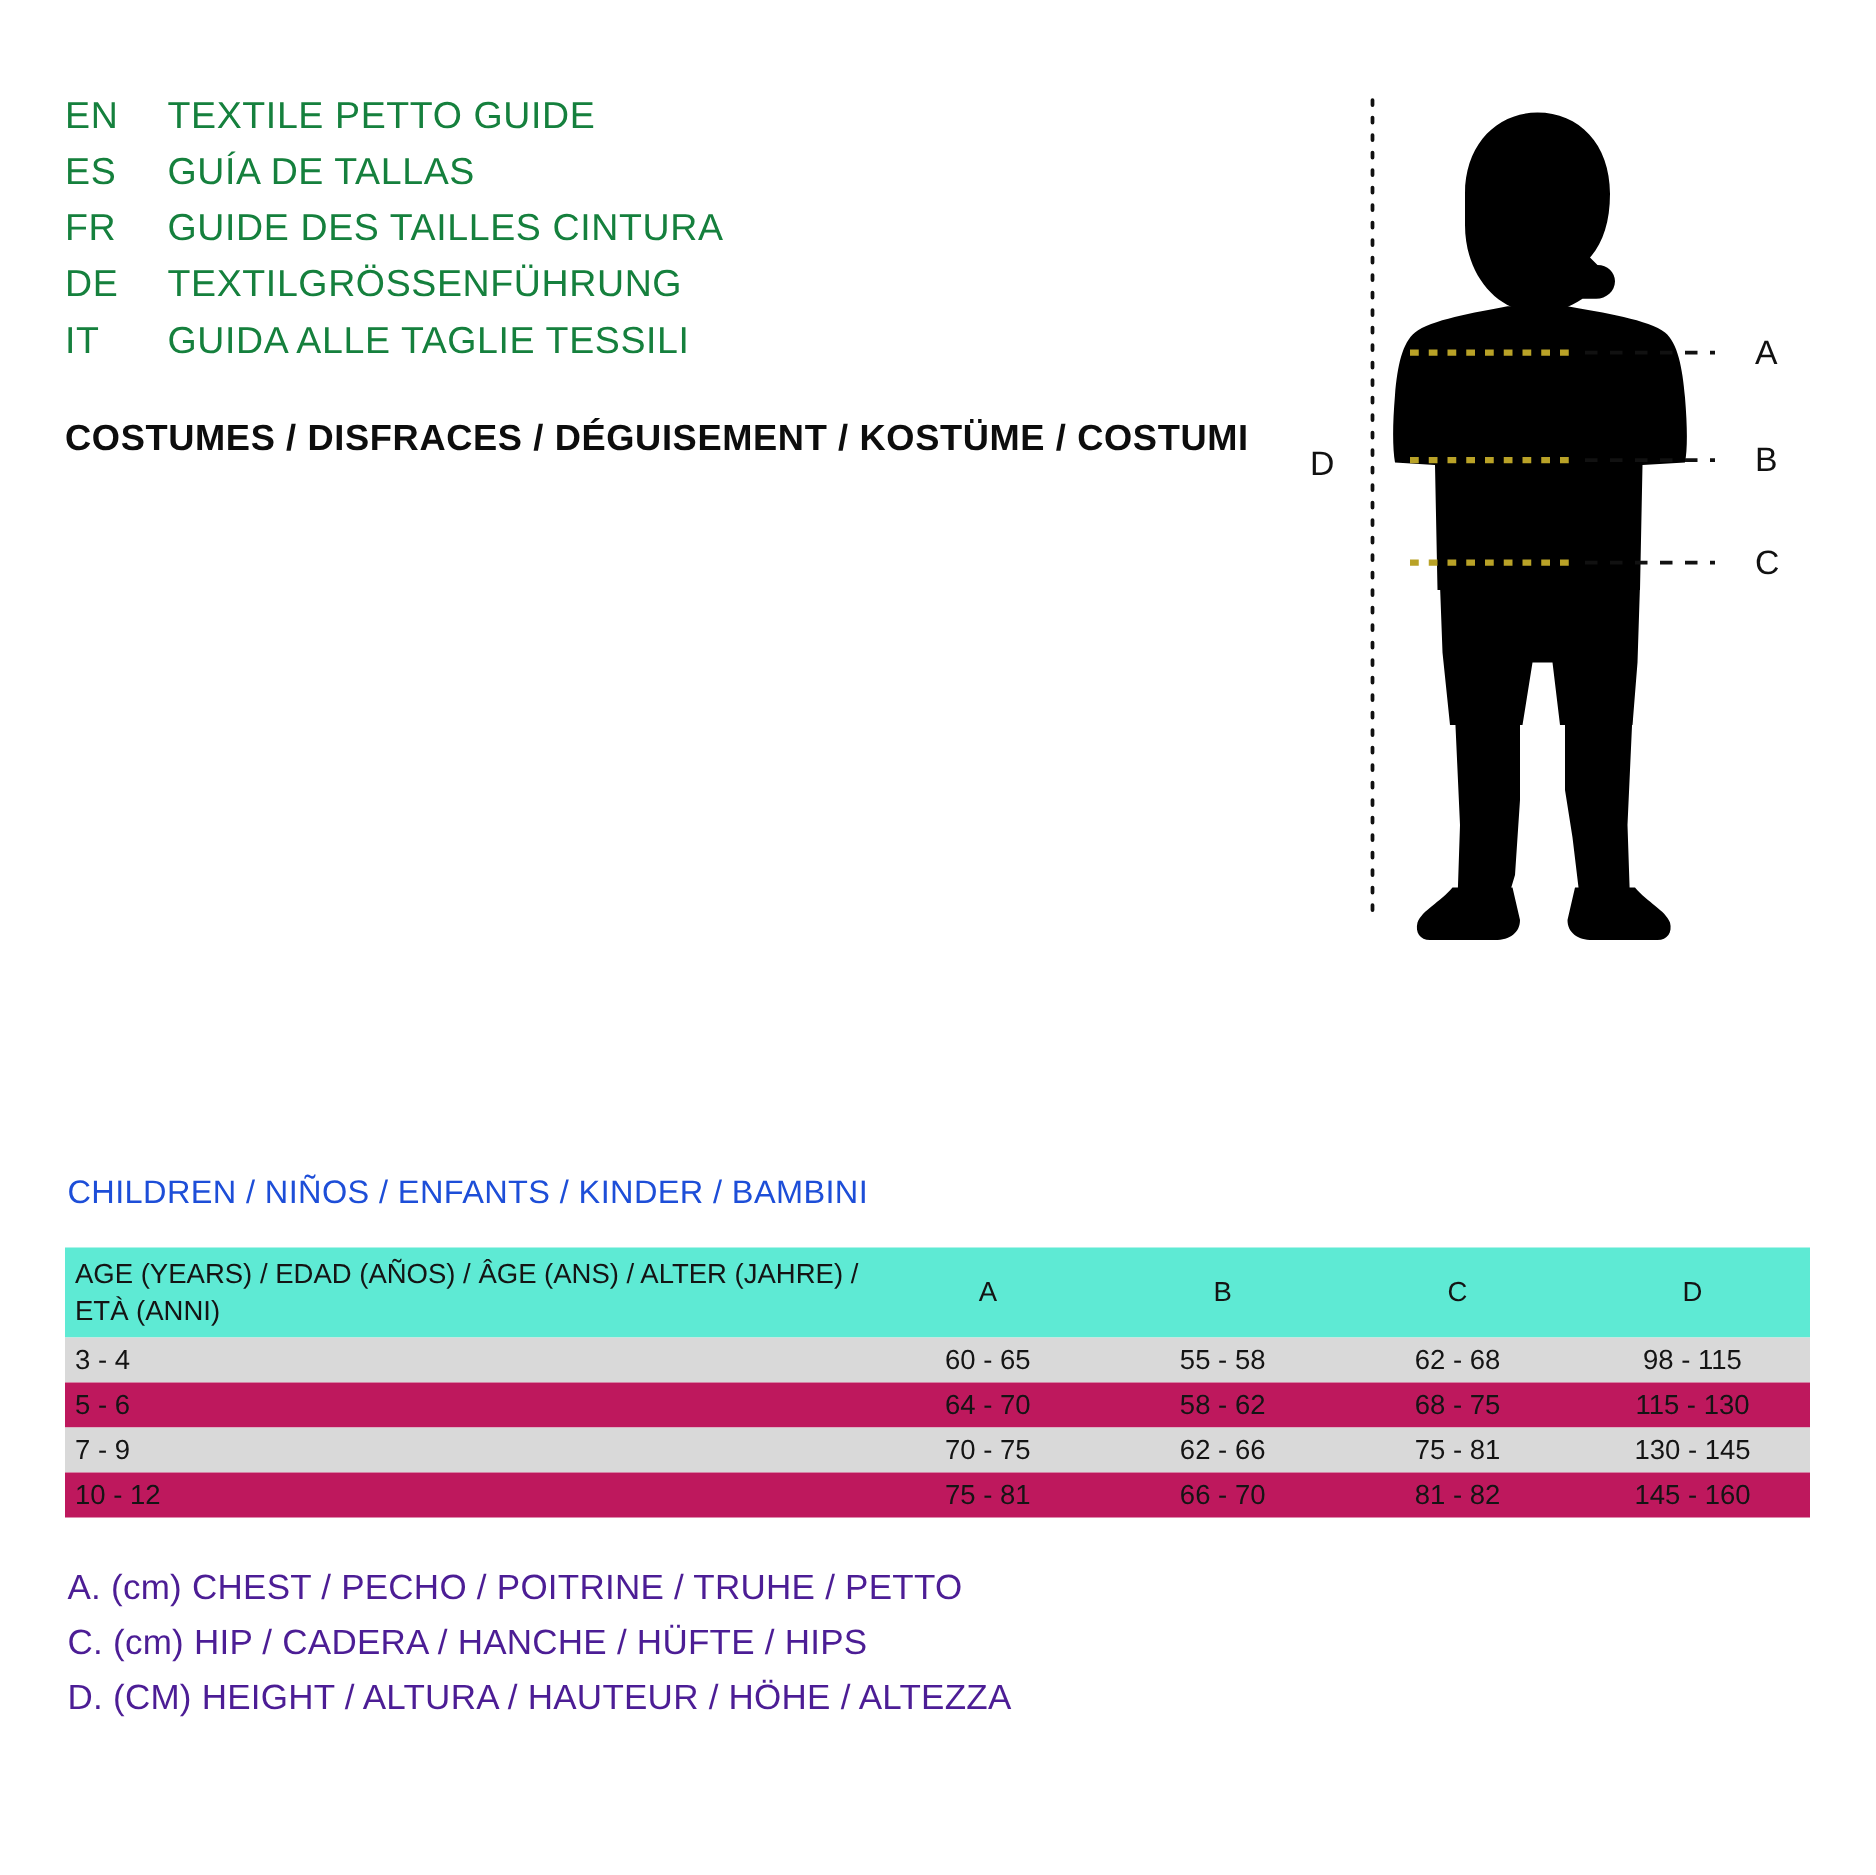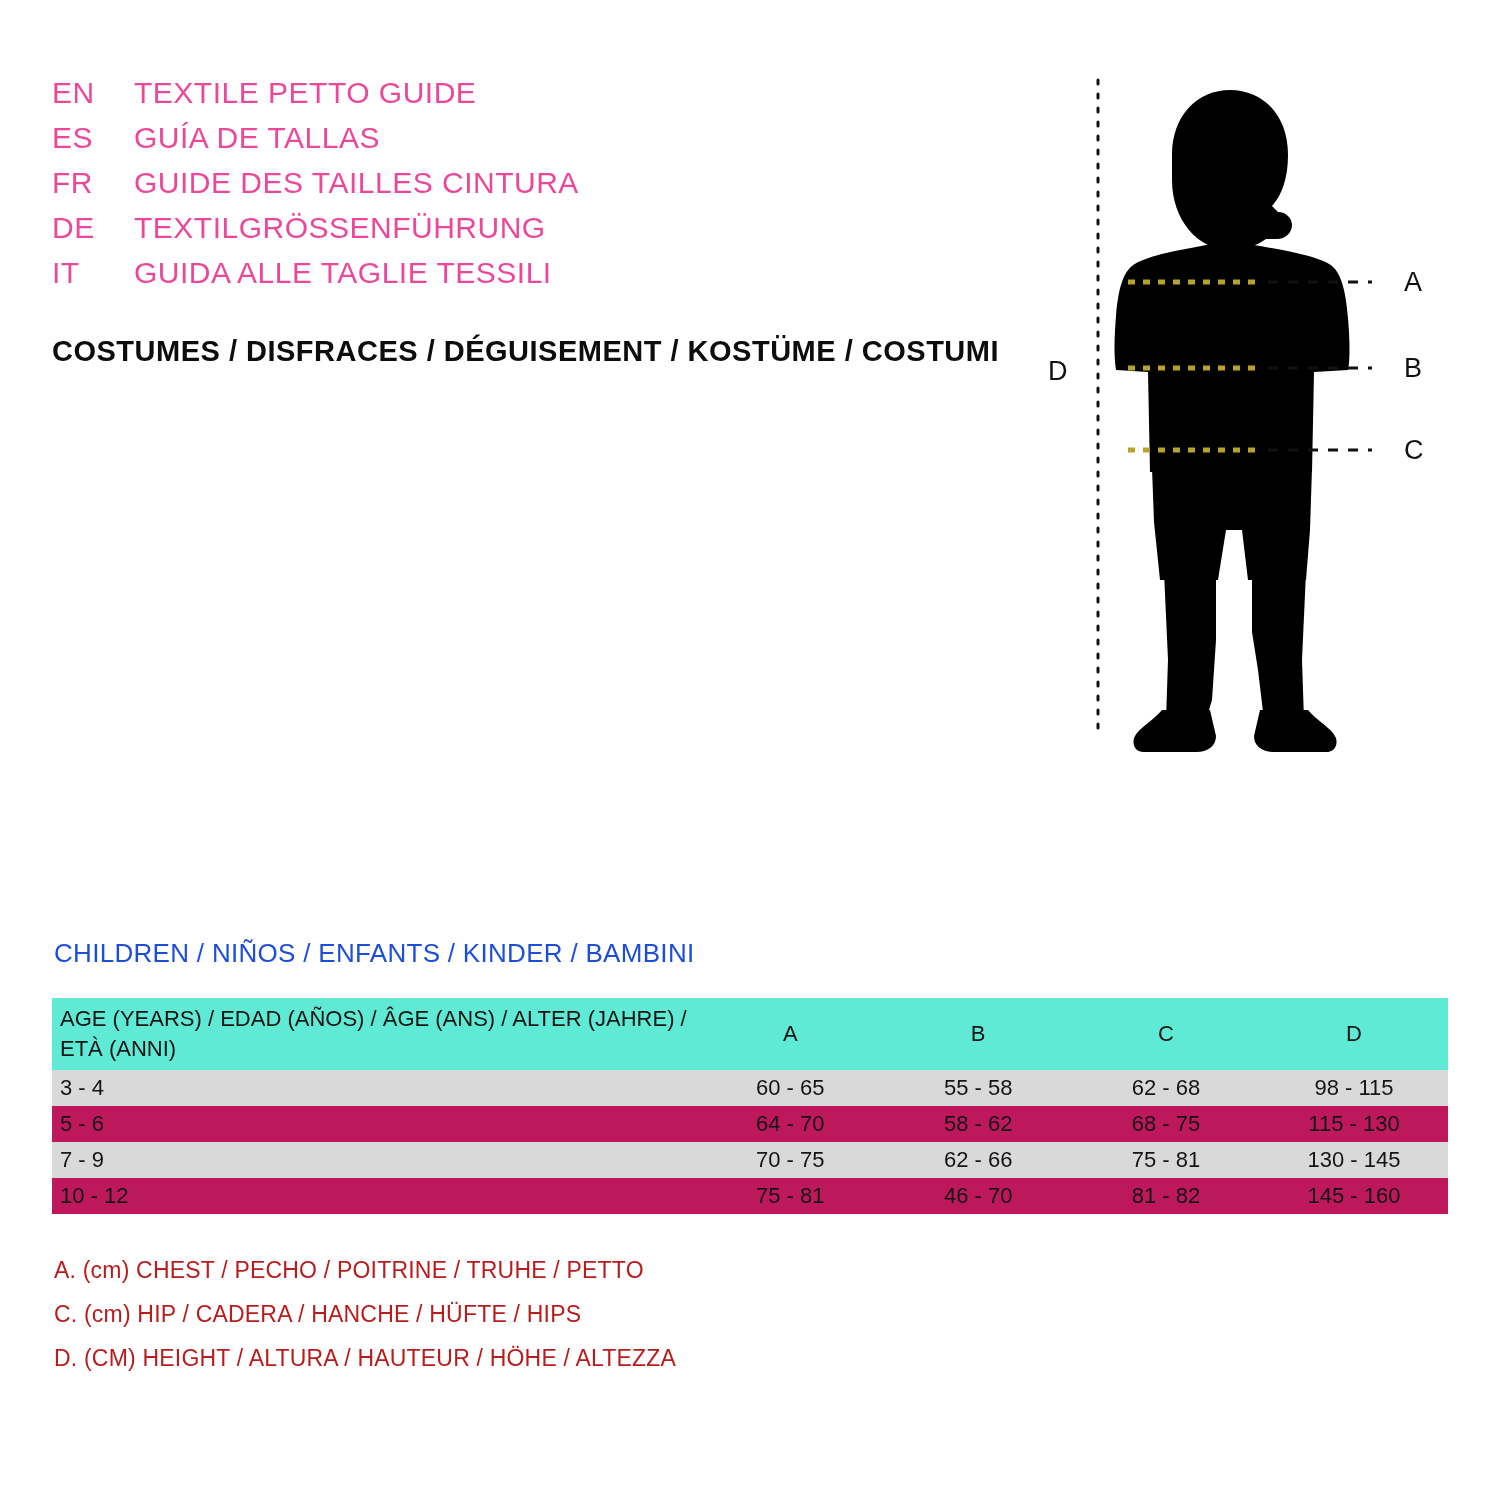--- a/index.html
+++ b/index.html
@@ -22,21 +22,21 @@
     left: 52px;
     top: 70px;
     width: 960px;
   }
   .lang-row {
     display: flex;
     align-items: baseline;
     font-size: 30px;
     letter-spacing: 0.5px;
     line-height: 45px;
-    color: #ec4899;
+    color: #15803d;
   }
   .lang-code {
     width: 82px;
     flex: 0 0 82px;
   }
   .lang-text {
     flex: 1 1 auto;
   }
   .costumes-line {
     position: absolute;
@@ -122,24 +122,24 @@
   }
 
   
   .legend {
     position: absolute;
     left: 54px;
     top: 1248px;
     width: 900px;
   }
   .legend-line {
-    font-size: 23px;
+    font-size: 28px;
     line-height: 44px;
     letter-spacing: 0.2px;
-    color: #b91c1c;
+    color: #4c1d95;
     white-space: nowrap;
   }
 </style>
 </head>
 <body>
 
 <div class="lang-block">
   <div class="lang-row">
     <span class="lang-code">EN</span>
     <span class="lang-text">TEXTILE PETTO GUIDE</span>
@@ -232,21 +232,21 @@
     <tr class="row-odd">
       <td class="cell-age">7 - 9</td>
       <td class="cell-val">70 - 75</td>
       <td class="cell-val">62 - 66</td>
       <td class="cell-val">75 - 81</td>
       <td class="cell-val">130 - 145</td>
     </tr>
     <tr class="row-even">
       <td class="cell-age">10 - 12</td>
       <td class="cell-val">75 - 81</td>
-      <td class="cell-val">46 - 70</td>
+      <td class="cell-val">66 - 70</td>
       <td class="cell-val">81 - 82</td>
       <td class="cell-val">145 - 160</td>
     </tr>
   </tbody>
 </table>
 
 <div class="legend">
   <div class="legend-line">A. (cm) CHEST / PECHO / POITRINE / TRUHE / PETTO</div>
   <div class="legend-line">C. (cm) HIP / CADERA / HANCHE / HÜFTE / HIPS</div>
   <div class="legend-line">D. (CM) HEIGHT / ALTURA / HAUTEUR / HÖHE / ALTEZZA</div>

